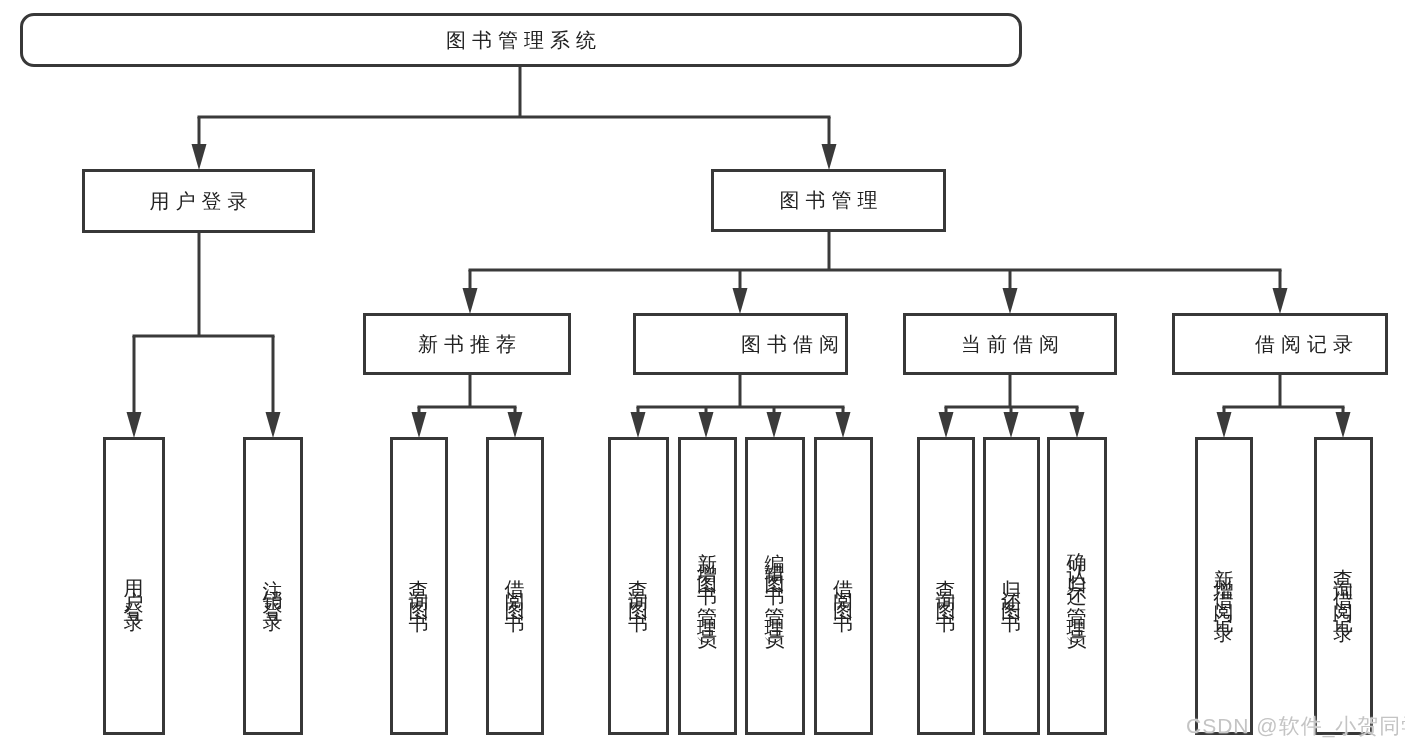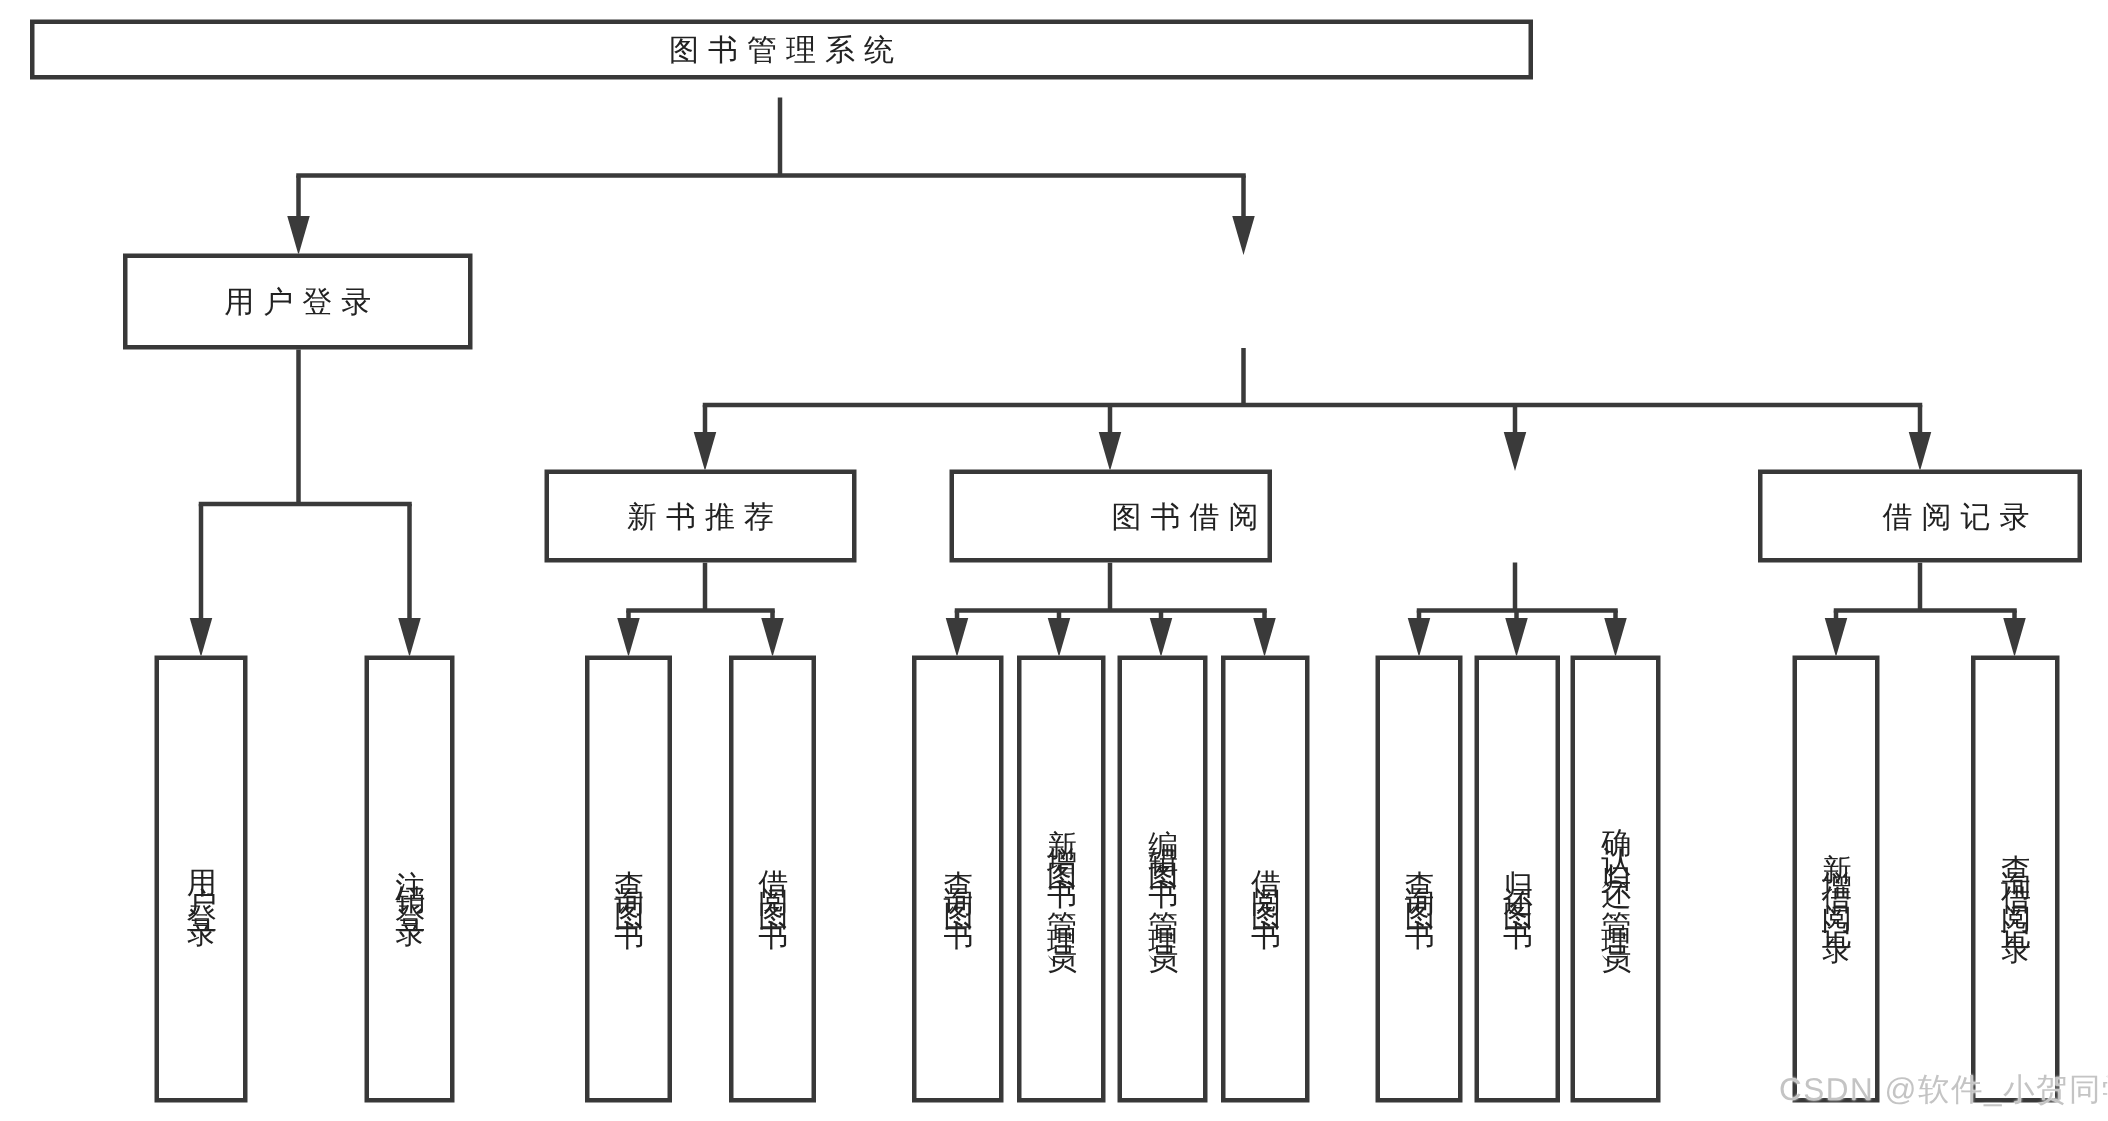--- a/index.html
+++ b/index.html
@@ -119,34 +119,40 @@
       <path d="M766.5 412 L781.5 412 L774 438 Z"></path>
       <path d="M835.5 412 L850.5 412 L843 438 Z"></path>
       <path d="M938.5 412 L953.5 412 L946 438 Z"></path>
       <path d="M1003.5 412 L1018.5 412 L1011 438 Z"></path>
       <path d="M1069.5 412 L1084.5 412 L1077 438 Z"></path>
       <path d="M1216.5 412 L1231.5 412 L1224 438 Z"></path>
       <path d="M1335.5 412 L1350.5 412 L1343 438 Z"></path>
     </g>
   </svg>
 
-  <div class="node" style="left:20px; top:13px; width:1002px; height:40px;">
+  <div class="node" style="left:20px; top:13px; width:1002px; height:54px;border-radius:14px;">
     <span class="h-label">图书管理系统</span>
   </div>
 
   <div class="node" style="left:82px; top:169px; width:233px; height:64px;">
     <span class="h-label">用户登录</span>
   </div>
+  <div class="node" style="left:711px; top:169px; width:235px; height:63px;">
+    <span class="h-label">图书管理</span>
+  </div>
 
   <div class="node" style="left:363px; top:313px; width:208px; height:62px;">
     <span class="h-label">新书推荐</span>
   </div>
   <div class="node" style="left:633px; top:313px; width:215px; height:62px;justify-content:flex-end;">
     <span class="h-label">图书借阅</span>
   </div>
+  <div class="node" style="left:903px; top:313px; width:214px; height:62px;">
+    <span class="h-label">当前借阅</span>
+  </div>
   <div class="node" style="left:1172px; top:313px; width:216px; height:62px;padding-left:48px;">
     <span class="h-label">借阅记录</span>
   </div>
 
   <div class="node" style="left:103px; top:437px; width:62px; height:298px;">
     <span class="v-label">用户登录</span>
   </div>
   <div class="node" style="left:243px; top:437px; width:60px; height:298px;">
     <span class="v-label">注销登录</span>
   </div>

